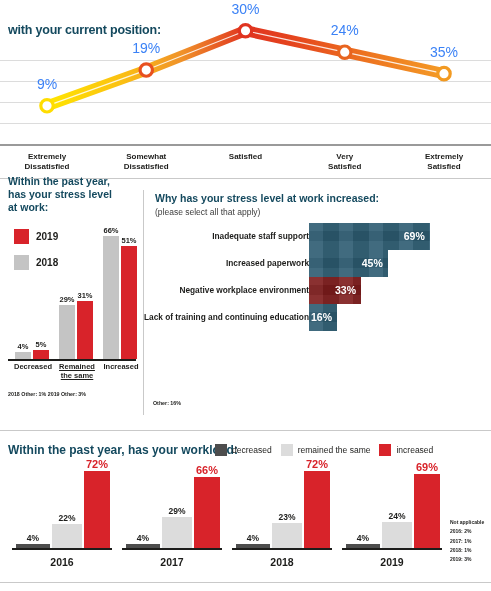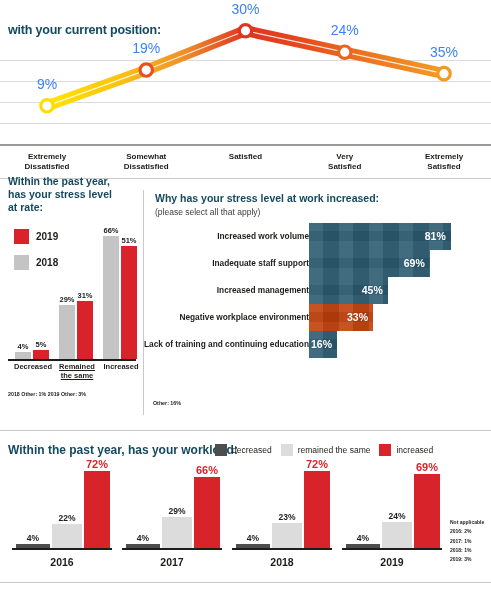--- a/index.html
+++ b/index.html
@@ -172,21 +172,21 @@
       <div class="cat" style="left: 344.75px;">Very<br>Satisfied</div>
       <div class="cat" style="left: 444px;">Extremely<br>Satisfied</div>
     </div>
   <div id="sat-bottom-rule"></div>
 </div>
 
 <div class="panel" id="stress">
   <div class="title">
     <span>Within the past year,</span><br>
     <span>has your stress level</span><br>
-    <span>at rate:</span>
+    <span>at work:</span>
   </div>
 
   <div id="stress-legend">
     <div class="row">
       <span class="sw" style="background: rgb(216, 35, 42);"></span>
       <span class="lb">2019</span>
     </div>
     <div class="row">
       <span class="sw" style="background: rgb(196, 196, 196);"></span>
       <span class="lb">2018</span>
@@ -221,43 +221,36 @@
     </div>
   <div id="stress-note">2018 Other: 1%   2019 Other: 3%</div>
 </div>
 <div id="mid-divider"></div>
 
 <div class="panel" id="why">
   <div class="title">Why has your stress level at work increased:</div>
   <div class="sub">(please select all that apply)</div>
   <div id="why-rows">
       <div class="r">
-        <div class="lbl">Increased work volume</div>
-        <div class="bar" style="width: 141.75px; background: rgb(46, 93, 115);">
-          <div class="tex" style="background: repeating-linear-gradient(90deg, rgba(255, 255, 255, 0.1) 0px, rgba(255, 255, 255, 0.1) 14px, rgba(0, 0, 0, 0.13) 14px, rgba(0, 0, 0, 0.13) 30px), repeating-linear-gradient(0deg, rgba(255, 255, 255, 0.07) 0px, rgba(255, 255, 255, 0.07) 9px, rgba(0, 0, 0, 0.1) 9px, rgba(0, 0, 0, 0.1) 19px);"></div>
-          <div class="pct">81%</div>
-        </div>
-      </div>
-      <div class="r">
         <div class="lbl">Inadequate staff support</div>
         <div class="bar" style="width: 120.75px; background: rgb(46, 93, 115);">
           <div class="tex" style="background: repeating-linear-gradient(90deg, rgba(255, 255, 255, 0.1) 0px, rgba(255, 255, 255, 0.1) 14px, rgba(0, 0, 0, 0.13) 14px, rgba(0, 0, 0, 0.13) 30px), repeating-linear-gradient(0deg, rgba(255, 255, 255, 0.07) 0px, rgba(255, 255, 255, 0.07) 9px, rgba(0, 0, 0, 0.1) 9px, rgba(0, 0, 0, 0.1) 19px);"></div>
           <div class="pct">69%</div>
         </div>
       </div>
       <div class="r">
-        <div class="lbl">Increased management</div>
+        <div class="lbl">Increased paperwork</div>
         <div class="bar" style="width: 78.75px; background: rgb(46, 93, 115);">
           <div class="tex" style="background: repeating-linear-gradient(90deg, rgba(255, 255, 255, 0.1) 0px, rgba(255, 255, 255, 0.1) 14px, rgba(0, 0, 0, 0.13) 14px, rgba(0, 0, 0, 0.13) 30px), repeating-linear-gradient(0deg, rgba(255, 255, 255, 0.07) 0px, rgba(255, 255, 255, 0.07) 9px, rgba(0, 0, 0, 0.1) 9px, rgba(0, 0, 0, 0.1) 19px);"></div>
           <div class="pct">45%</div>
         </div>
       </div>
       <div class="r">
         <div class="lbl">Negative workplace environment</div>
-        <div class="bar" style="width: 64px; background: #c2410c;">
+        <div class="bar" style="width: 52px; background: #7f1d1d;">
           <div class="tex" style="background: repeating-linear-gradient(90deg, rgba(255, 255, 255, 0.1) 0px, rgba(255, 255, 255, 0.1) 14px, rgba(0, 0, 0, 0.13) 14px, rgba(0, 0, 0, 0.13) 30px), repeating-linear-gradient(0deg, rgba(255, 255, 255, 0.07) 0px, rgba(255, 255, 255, 0.07) 9px, rgba(0, 0, 0, 0.1) 9px, rgba(0, 0, 0, 0.1) 19px);"></div>
           <div class="pct">33%</div>
         </div>
       </div>
       <div class="r">
         <div class="lbl">Lack of training and continuing education</div>
         <div class="bar" style="width: 28px; background: rgb(46, 93, 115);">
           <div class="tex" style="background: repeating-linear-gradient(90deg, rgba(255, 255, 255, 0.1) 0px, rgba(255, 255, 255, 0.1) 14px, rgba(0, 0, 0, 0.13) 14px, rgba(0, 0, 0, 0.13) 30px), repeating-linear-gradient(0deg, rgba(255, 255, 255, 0.07) 0px, rgba(255, 255, 255, 0.07) 9px, rgba(0, 0, 0, 0.1) 9px, rgba(0, 0, 0, 0.1) 19px);"></div>
           <div class="pct">16%</div>
         </div>

